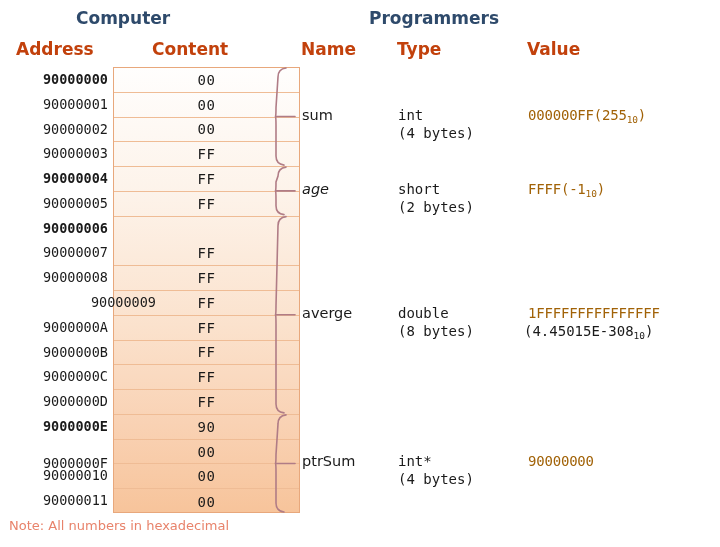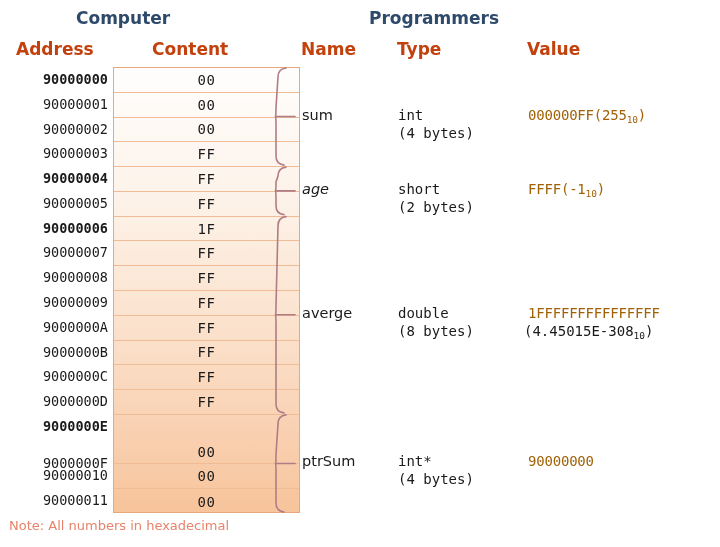--- a/index.html
+++ b/index.html
@@ -171,43 +171,43 @@
     </div>
     <div class="mem-row" style="top: 74.3333px;">
       <div class="mem-content">FF</div>
     </div>
     <div class="mem-row" style="top: 99.1111px;">
       <div class="mem-content">FF</div>
     </div>
     <div class="mem-row" style="top: 123.889px;">
       <div class="mem-content">FF</div>
     </div>
-    <div class="mem-row" style="top: 148.667px;">
-      <div class="mem-content">1F</div>
-    </div>
     <div class="mem-row" style="top: 173.444px;">
       <div class="mem-content">FF</div>
     </div>
     <div class="mem-row" style="top: 198.222px;">
       <div class="mem-content">FF</div>
     </div>
     <div class="mem-row" style="top: 223px;">
       <div class="mem-content">FF</div>
     </div>
     <div class="mem-row" style="top: 247.778px;">
       <div class="mem-content">FF</div>
     </div>
     <div class="mem-row" style="top: 272.556px;">
       <div class="mem-content">FF</div>
     </div>
     <div class="mem-row" style="top: 297.333px;">
       <div class="mem-content">FF</div>
     </div>
     <div class="mem-row" style="top: 322.111px;">
       <div class="mem-content">FF</div>
+    </div>
+    <div class="mem-row" style="top: 346.889px;">
+      <div class="mem-content">90</div>
     </div>
     <div class="mem-row" style="top: 371.667px;">
       <div class="mem-content">00</div>
     </div>
     <div class="mem-row" style="top: 396.444px;">
       <div class="mem-content">00</div>
     </div>
     <div class="mem-row last" style="top: 421.222px;">
       <div class="mem-content">00</div>
     </div>
@@ -216,21 +216,21 @@
 <div id="addr-layer">
     <div class="mem-addr bold" style="top: 67px;">90000000</div>
     <div class="mem-addr" style="top: 91.7778px;">90000001</div>
     <div class="mem-addr" style="top: 116.556px;">90000002</div>
     <div class="mem-addr" style="top: 141.333px;">90000003</div>
     <div class="mem-addr bold" style="top: 166.111px;">90000004</div>
     <div class="mem-addr" style="top: 190.889px;">90000005</div>
     <div class="mem-addr bold" style="top: 215.667px;">90000006</div>
     <div class="mem-addr" style="top: 240.444px;">90000007</div>
     <div class="mem-addr" style="top: 265.222px;">90000008</div>
-    <div class="mem-addr" style="top: 290px;">90000009</div>
+    <div class="mem-addr" style="top: 290px; margin-left: 48px;">90000009</div>
     <div class="mem-addr" style="top: 314.778px;">9000000A</div>
     <div class="mem-addr" style="top: 339.556px;">9000000B</div>
     <div class="mem-addr" style="top: 364.333px;">9000000C</div>
     <div class="mem-addr" style="top: 389.111px;">9000000D</div>
     <div class="mem-addr bold" style="top: 413.889px;">9000000E</div>
     <div class="mem-addr" style="top: 438.667px; margin-top: 12px;">9000000F</div>
     <div class="mem-addr" style="top: 463.444px;">90000010</div>
     <div class="mem-addr" style="top: 488.222px;">90000011</div>
   </div>
 

